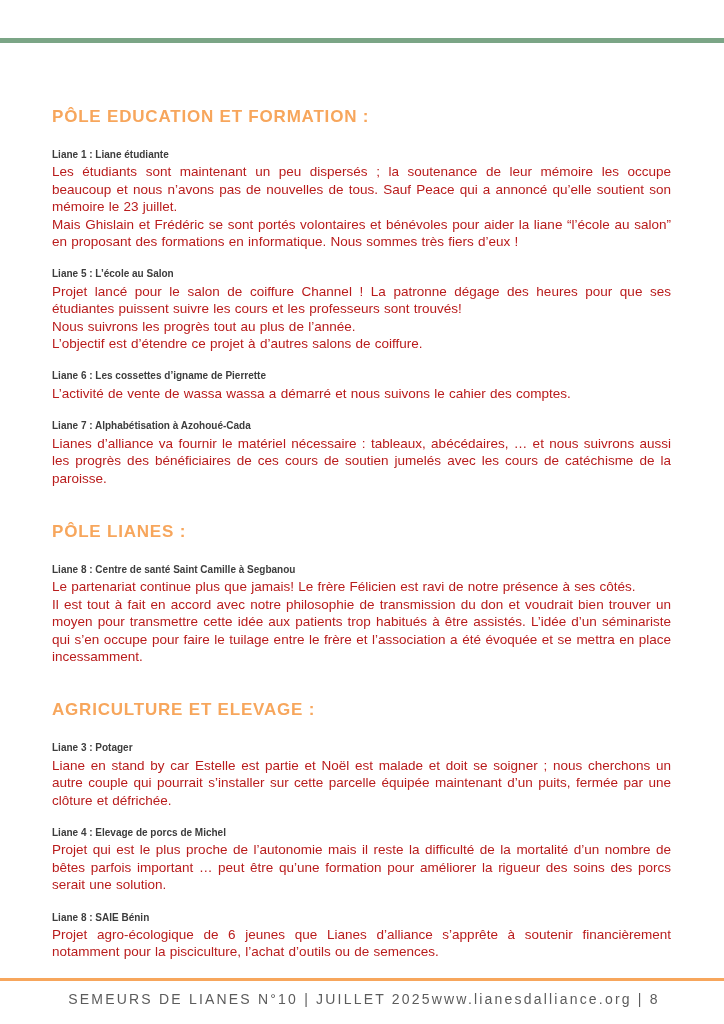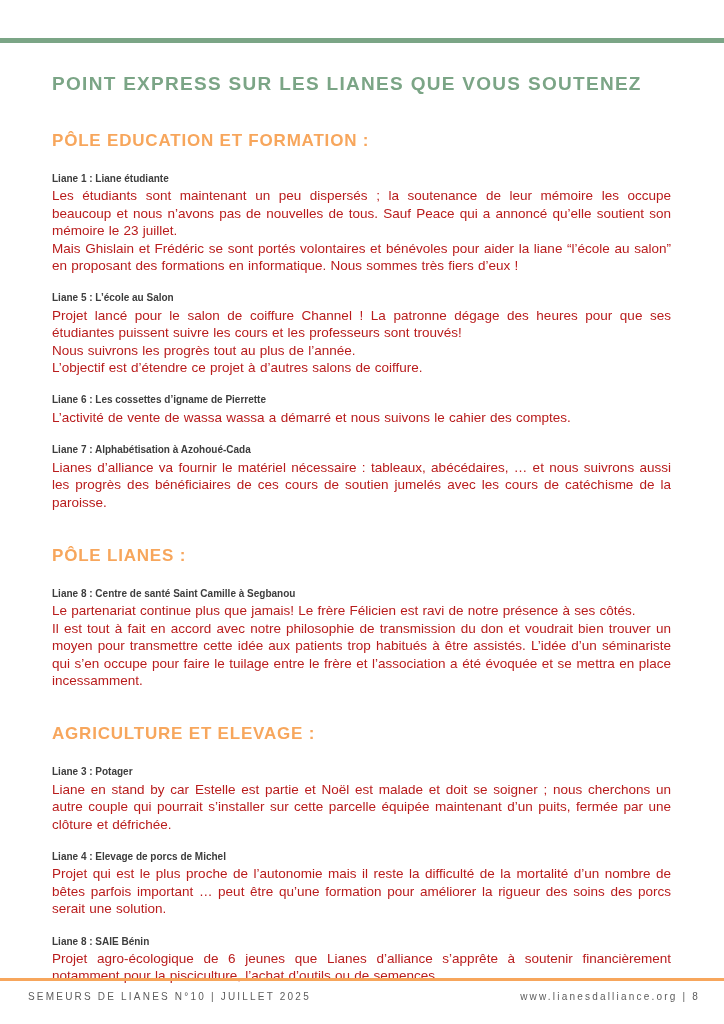--- a/index.html
+++ b/index.html
@@ -47,32 +47,31 @@
     text-align: justify;
     word-spacing: 0.5px;
   }
 
   .footer-line {
     position: absolute; top: 978px; left: 0; width: 100%; height: 3px;
     background: var(--orange, #F7A65C);
   }
   .footer-row {
     position: absolute; top: 991px; left: 28px; right: 24px;
-    display: flex; justify-content: space-between; align-items: center;
-    font-size: 10px; letter-spacing: 2.2px; color: #5c5c5c;
+    display: flex; justify-content: center; align-items: center;
+    font-size: 14px; letter-spacing: 2.2px; color: #5c5c5c;
   }
 </style>
 </head>
 <body>
 
 <div class="page">
   <div class="top-bar"></div>
 
   <div class="content">
-    <h1 class="page-title">POINT EXPRESS SUR LES LIANES QUE VOUS SOUTENEZ</h1>
 
     <section>
       <h2 class="section-heading">PÔLE EDUCATION ET FORMATION :</h2>
 
       <div class="liane-item">
         <h3 class="liane-title">Liane 1 : Liane étudiante</h3>
         <p class="liane-paragraph">Les étudiants sont maintenant un peu dispersés ; la soutenance de leur mémoire les occupe beaucoup et nous n’avons pas de nouvelles de tous. Sauf Peace qui a annoncé qu’elle soutient son mémoire le 23 juillet.</p>
         <p class="liane-paragraph">Mais Ghislain et Frédéric se sont portés volontaires et bénévoles pour aider la liane “l’école au salon” en proposant des formations en informatique. Nous sommes très fiers d’eux !</p>
       </div>
 

